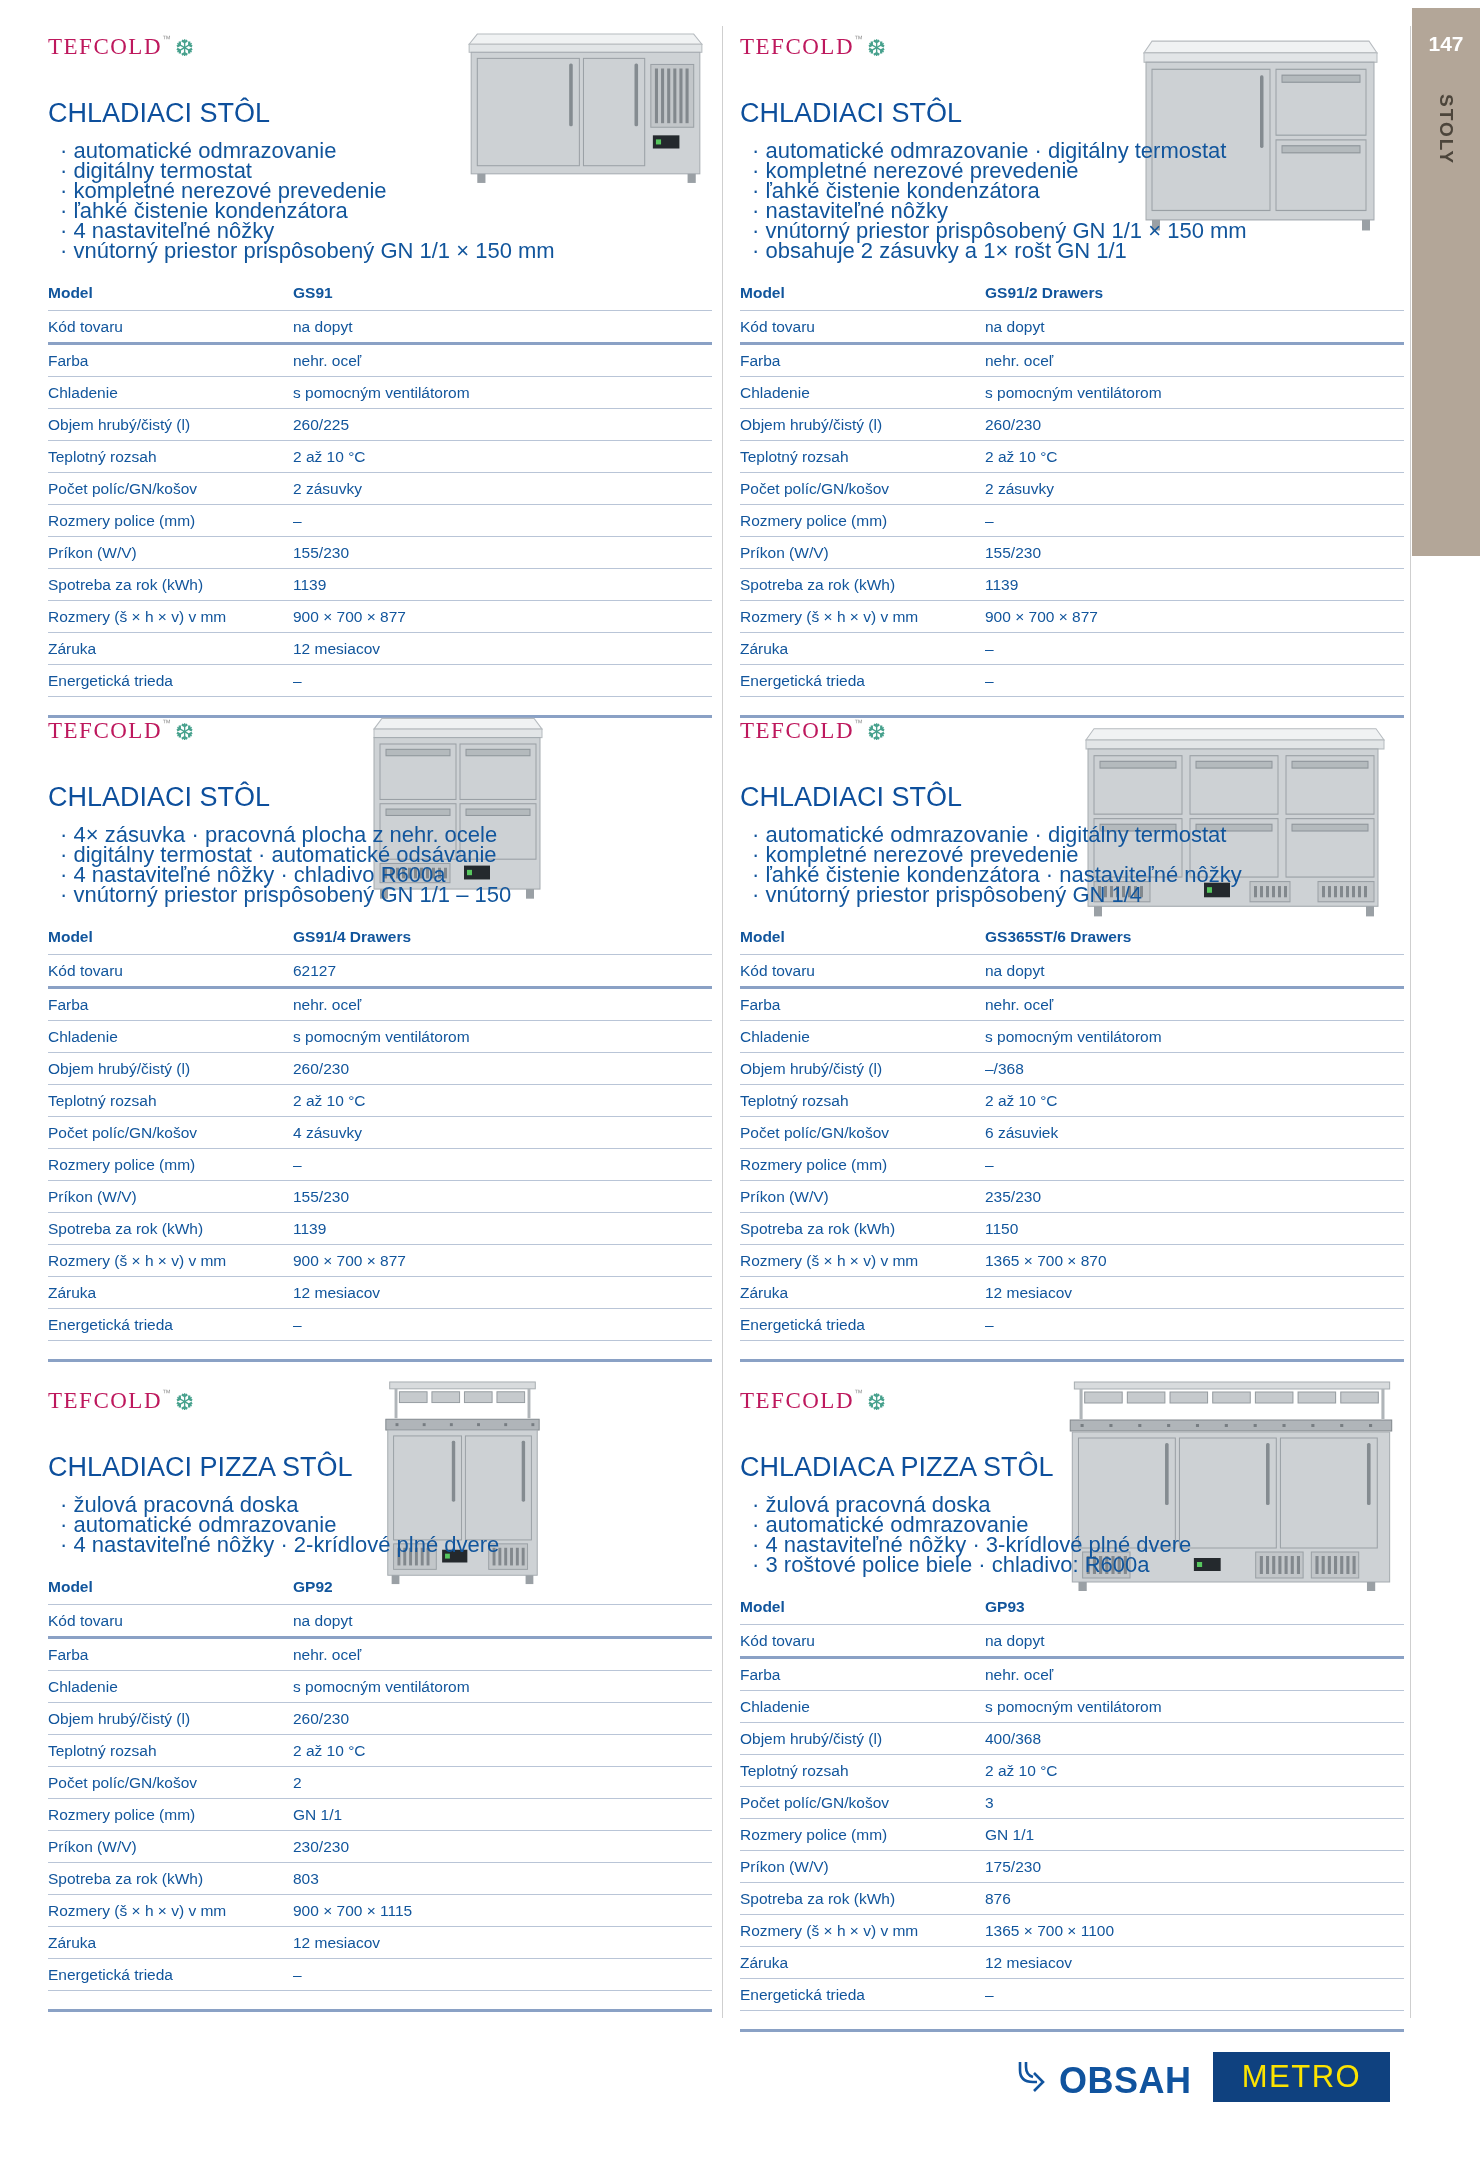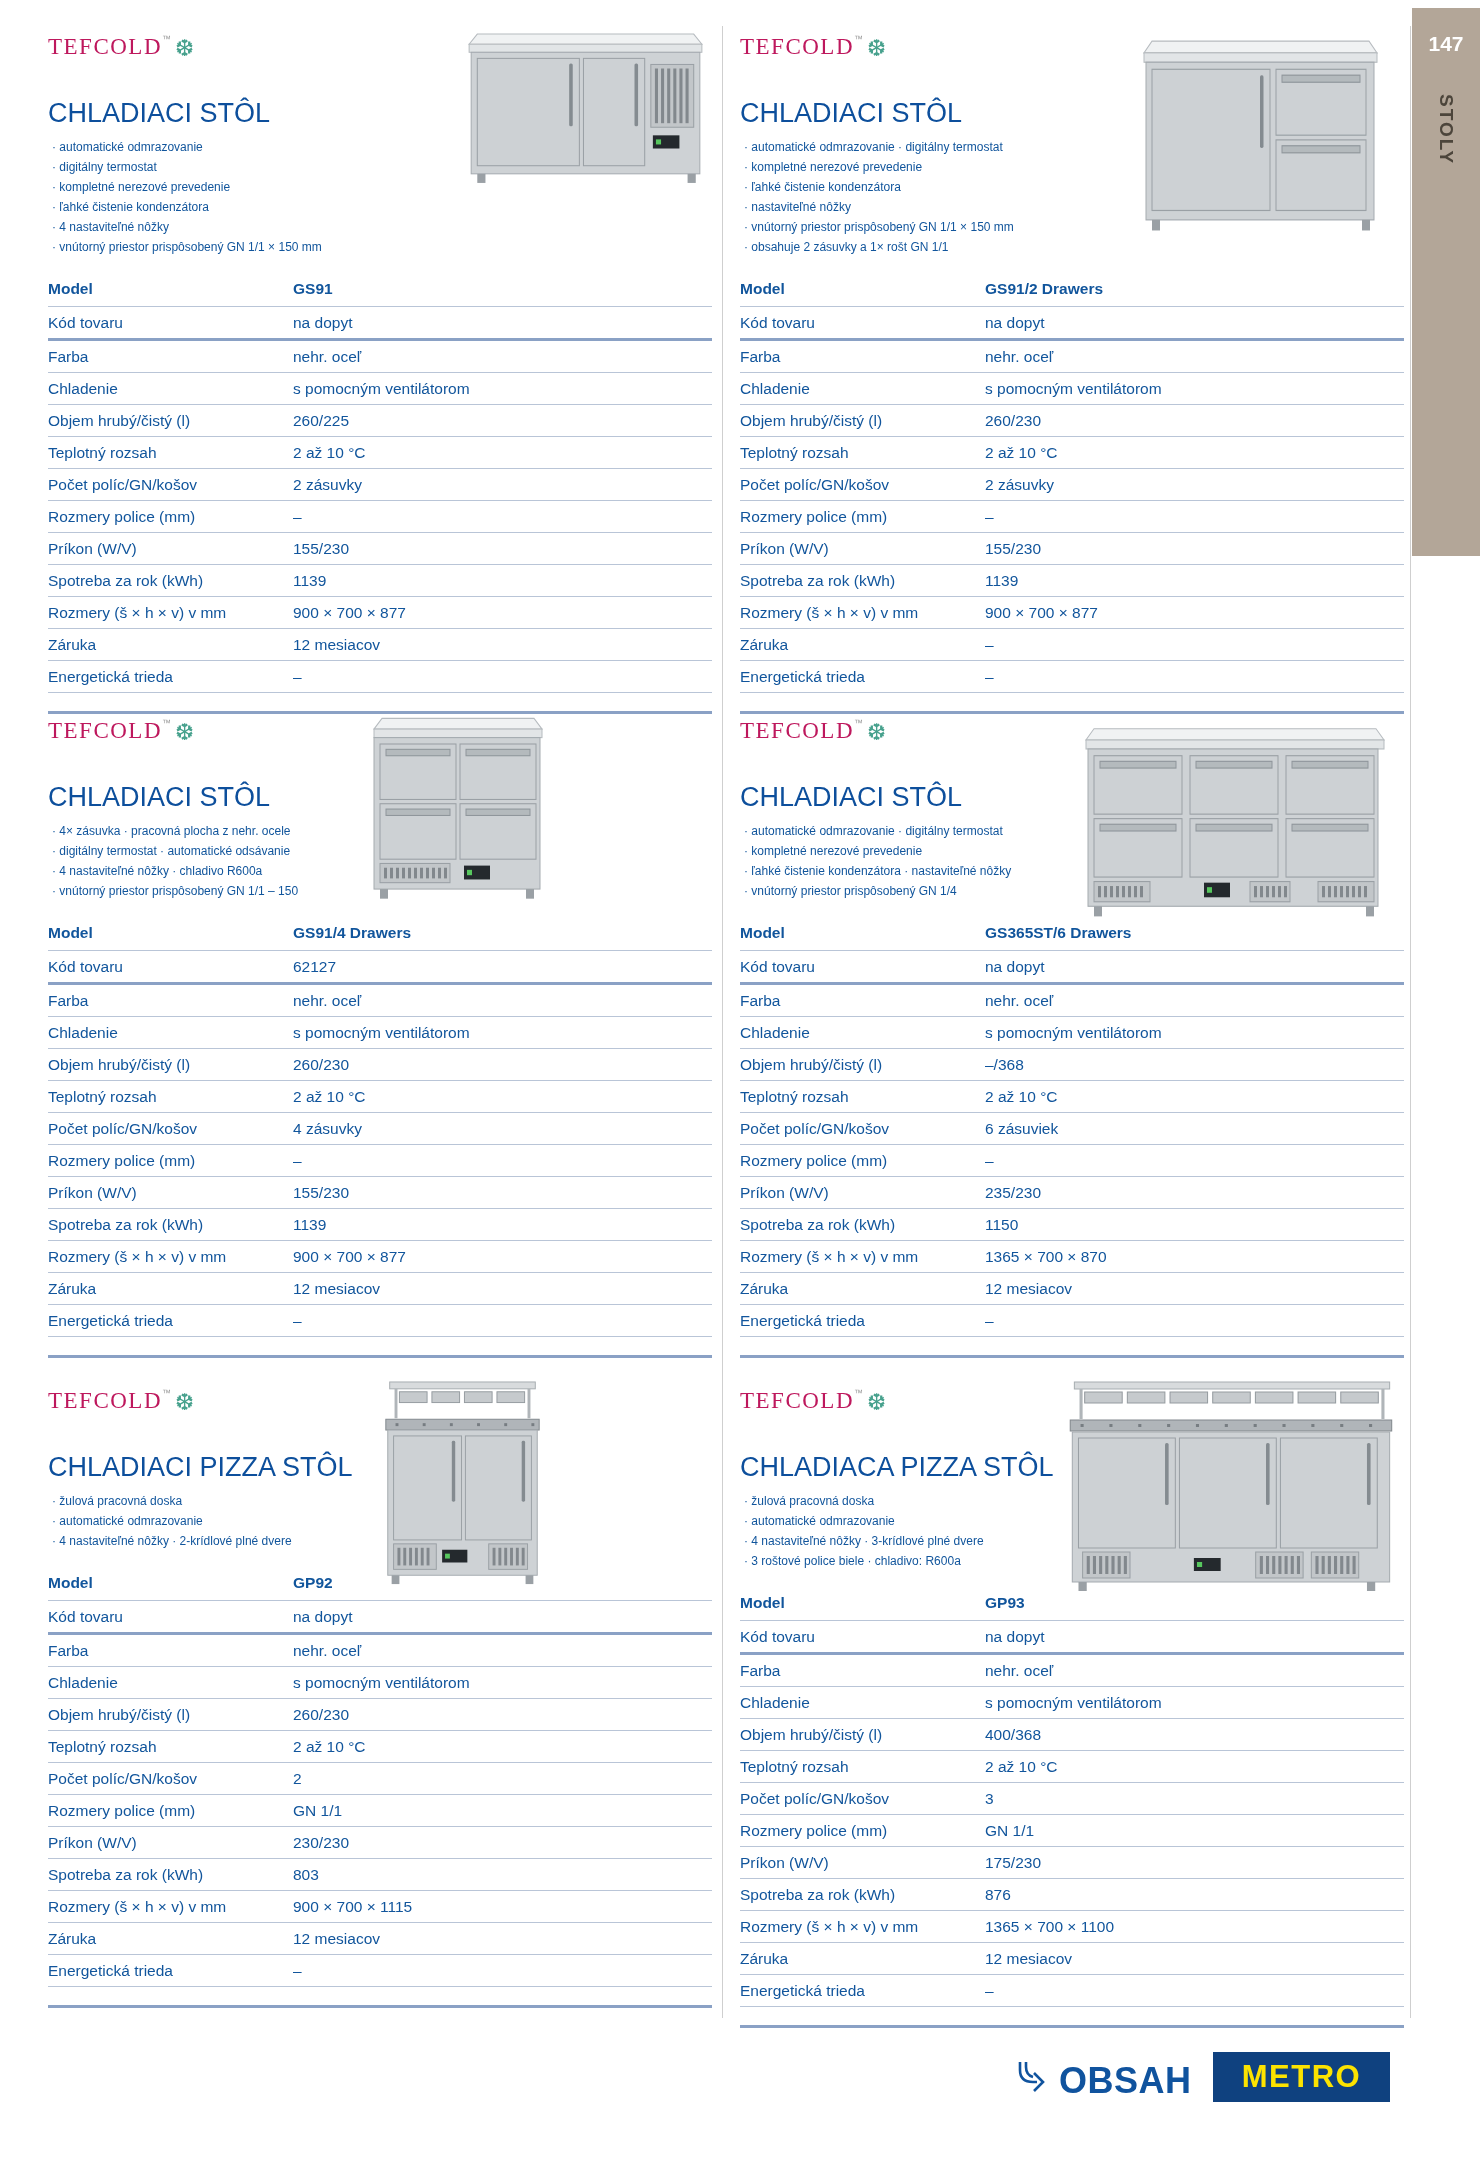--- a/index.html
+++ b/index.html
@@ -23,41 +23,41 @@
   
   .card{position:absolute;width:664px;}
   .brand-row{margin-top:6px;height:30px;white-space:nowrap;position:relative;z-index:2;}
   .brand-name{font-family:"Liberation Serif",serif;color:#be185d;font-size:23px;
               letter-spacing:1.5px;}
   .brand-tm{color:#9a9a9a;font-size:9px;vertical-align:top;}
   .brand-flake{font-family:"DejaVu Sans",sans-serif;color:#47a18d;font-size:23px;
                margin-left:4px;vertical-align:-2px;}
   .title{color:#0d4f9c;font-weight:normal;font-size:27px;margin:34px 0 8px 0;
          position:relative;z-index:2;}
-  .bullets{margin:4px;padding:0;list-style:none;color:#11559c;font-size:12px;
+  .bullets{margin:12px;padding:0;list-style:none;color:#11559c;font-size:22px;
            line-height:20px;position:relative;z-index:2;}
   .bullets li::before{content:"· ";}
   .photo{position:absolute;z-index:1;}
 
   .spec{border-collapse:collapse;table-layout:fixed;width:100%;margin-top:14px;
         position:relative;z-index:2;}
   .spec th{width:245px;}
   .spec th,.spec td{height:31px;border-bottom:1px solid #b9c5d7;text-align:left;
         vertical-align:middle;color:#11559c;font-size:15.5px;font-weight:normal;padding:0;}
   .spec tr.model-row th,.spec tr.model-row td{font-weight:bold;height:35px;}
   .spec tr.row-kod th,.spec tr.row-kod td{border-bottom:3px solid #8aa1c5;}
   .section-rule{height:3px;background:#8aa1c5;margin-top:18px;}
 
   
   #footer-obsah{position:absolute;left:1012px;top:2058px;display:flex;
                 align-items:center;gap:7px;color:#10539e;text-decoration:none;}
   #obsah-text{font-size:36px;font-weight:bold;letter-spacing:0.5px;color:#10539e;}
   #metro-logo{position:absolute;left:1213px;top:2052px;width:177px;height:50px;
               background:#0f417f;display:flex;align-items:center;justify-content:center;}
-  #metro-text{color:#fce300;font-weight:bold;font-size:31px;letter-spacing:1.5px;}
+  #metro-text{color:#fce300;font-weight:normal;font-size:31px;letter-spacing:1.5px;}
 </style>
 </head>
 <body>
 
 <div id="page">
 
   <div id="vrule-mid" class="vrule"></div>
   <div id="vrule-right" class="vrule"></div>
 
   <div id="sidebar">

